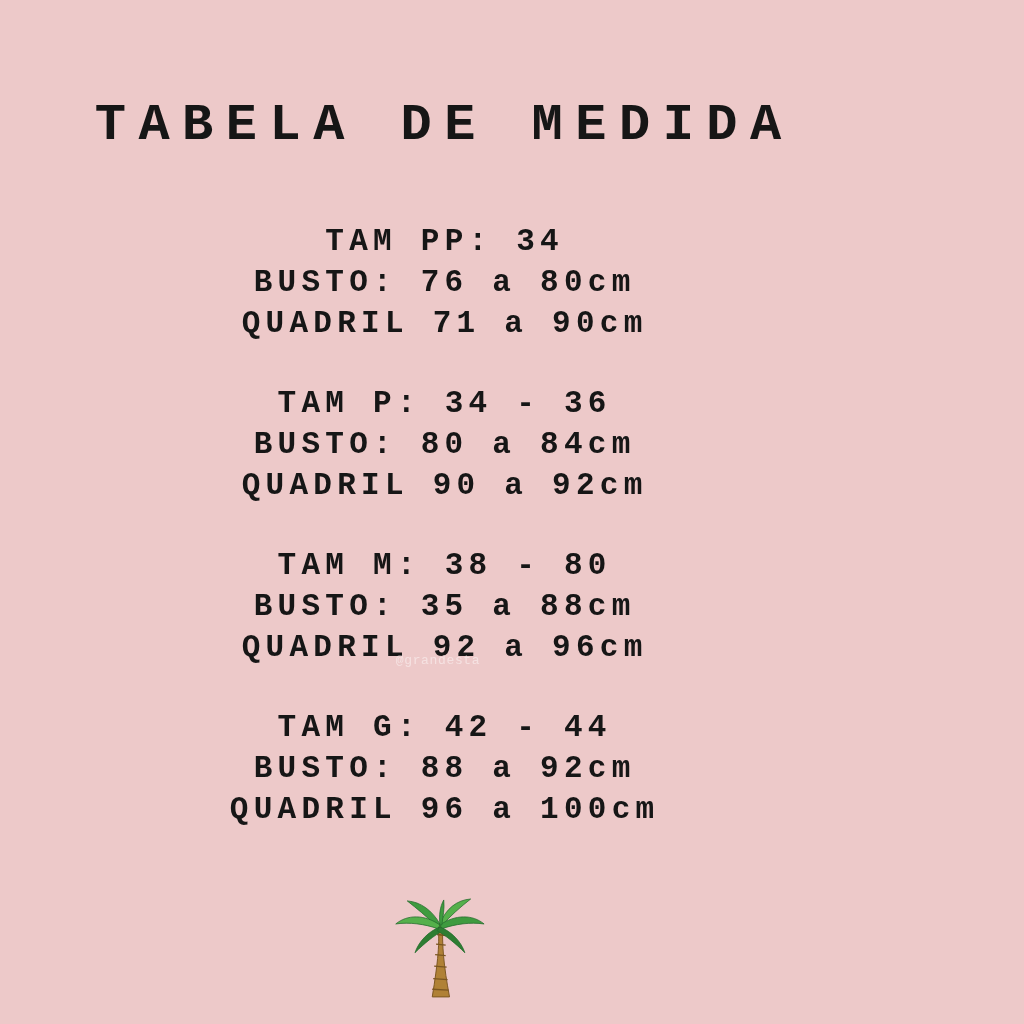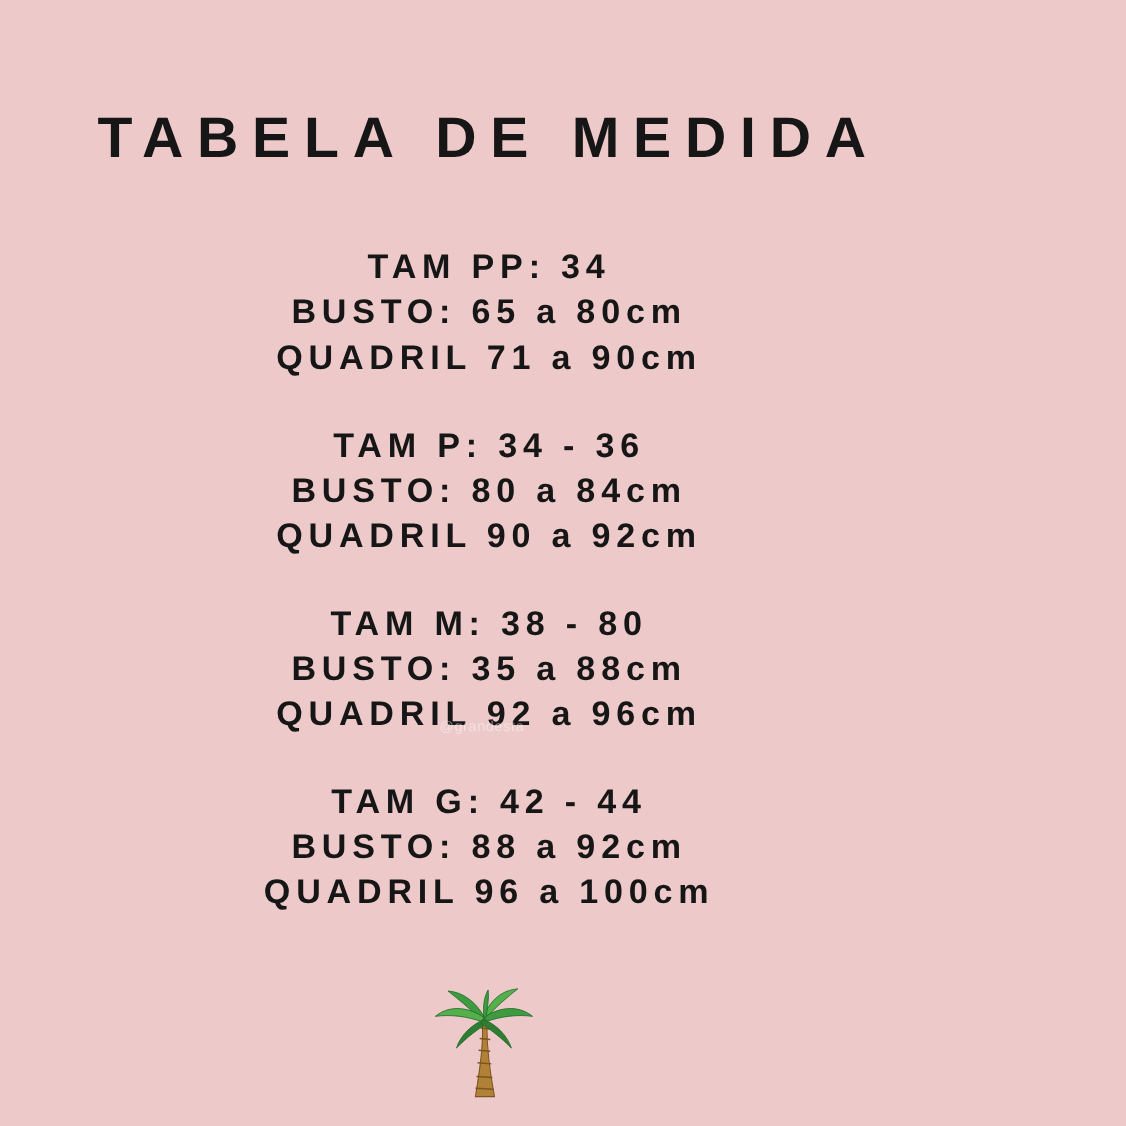--- a/index.html
+++ b/index.html
@@ -13,20 +13,21 @@
     background:var(--bg);
     font-family:"Liberation Sans", sans-serif;
     color:var(--ink);
     overflow:hidden;
     position:relative;
   }
   .canvas{
     width:876px; height:1024px;
     position:relative;
     text-align:center;
+    font-family:Liberation Mono, monospace;
   }
   .title{
     margin:0;
     padding-top:96px;
     font-size:52px;
     font-weight:bold;
     letter-spacing:0.24em;
     text-indent:0.24em; 
     color:var(--ink);
   }
@@ -66,21 +67,21 @@
 <body>
 
 <div class="canvas">
 
   <h1 class="title">TABELA DE MEDIDA</h1>
 
   <div class="blocks">
 
     <div class="block">
       <div class="line">TAM PP: 34</div>
-      <div class="line">BUSTO: 65 a 80cm</div>
+      <div class="line">BUSTO: 76 a 80cm</div>
       <div class="line">QUADRIL 71 a 90cm</div>
     </div>
 
     <div class="block">
       <div class="line">TAM P: 34 - 36</div>
       <div class="line">BUSTO: 80 a 84cm</div>
       <div class="line">QUADRIL 90 a 92cm</div>
     </div>
 
     <div class="block">

